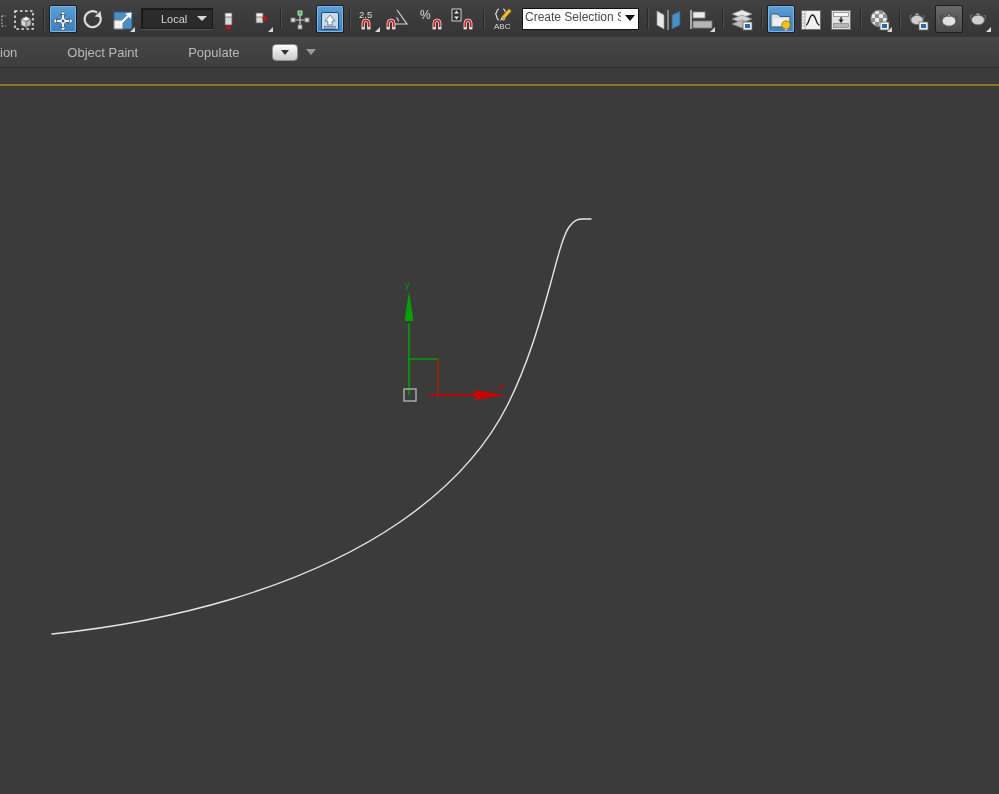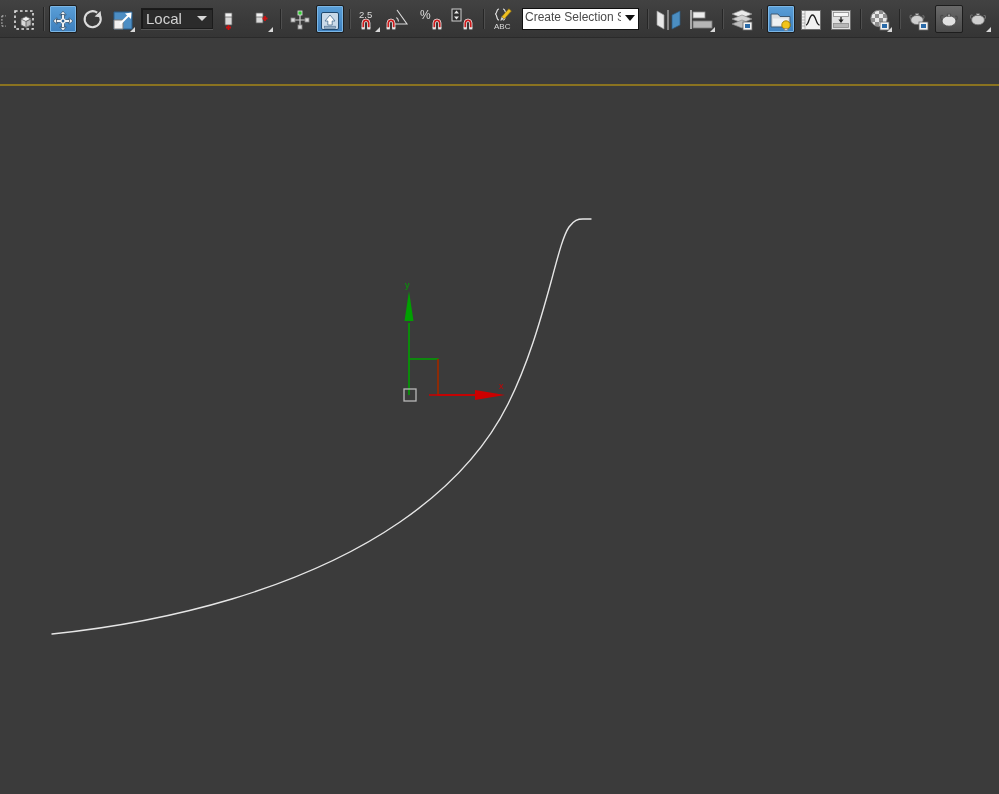--- a/index.html
+++ b/index.html
@@ -38,21 +38,21 @@
 
   .corner{position:absolute;right:1px;bottom:0px;width:0;height:0;
     border-left:5px solid transparent;border-bottom:5px solid #d8d8d8;}
 
   
   .coordsys{
     width:70px;height:19px;background:#2b2b2b;border:1px solid #1b1b1b;
     box-shadow:inset 1px 1px 0 #191919, 0 1px 0 #555;
     display:flex;align-items:center;flex:0 0 auto;margin:0 3px;
   }
-  .coordsys .val{flex:1;color:#d2d2d2;font-size:15px;padding-left:4px;
+  .coordsys .val{flex:1;color:#d2d2d2;font-size:11px;padding-left:19px;
      white-space:nowrap;overflow:hidden;}
   .arrow-dn{width:0;height:0;border-left:5px solid transparent;
      border-right:5px solid transparent;border-top:5px solid #d8d8d8;margin-right:5px;}
 
   
   .selset{
     width:115px;height:20px;background:#ffffff;border:1px solid #111;
     display:flex;align-items:center;flex:0 0 auto;margin:0 4px;position:relative;
   }
   .selset .txt{
@@ -396,20 +396,29 @@
           <path d="M4.6 11 C2.4 8.8 3.6 6 5.8 7.4" fill="none" stroke-width="1.1"></path>
           <path d="M17.4 11 C19.6 9.4 18.4 6.6 16.6 7.8" fill="none" stroke-width="1.1"></path>
           <rect x="9.4" y="5.8" width="3" height="1.7"></rect>
         </g>
       </svg>
       <div class="corner"></div>
     </div>
 
   </div>
 
+  <div class="menurow">
+    <span class="menuitem" style="padding-left:0;">ion</span>
+    <span class="menuitem" style="margin-left:30px;">Object Paint</span>
+    <span class="menuitem" style="margin-left:30px;">Populate</span>
+    <span class="menu-dd" style="margin-left:22px;">
+      <span class="tri"></span>
+    </span>
+    <span class="menu-dd2"></span>
+  </div>
 
   <div class="vp-gap"></div>
   <div class="vp-border"></div>
 
   <div class="viewport">
     <svg width="999" height="708" viewBox="0 0 999 708">
 
       <path d="M 52 548 C 110 542 175 530 232 513
                C 295 494 352 469 400 436
                C 448 403 486 362 508 318

